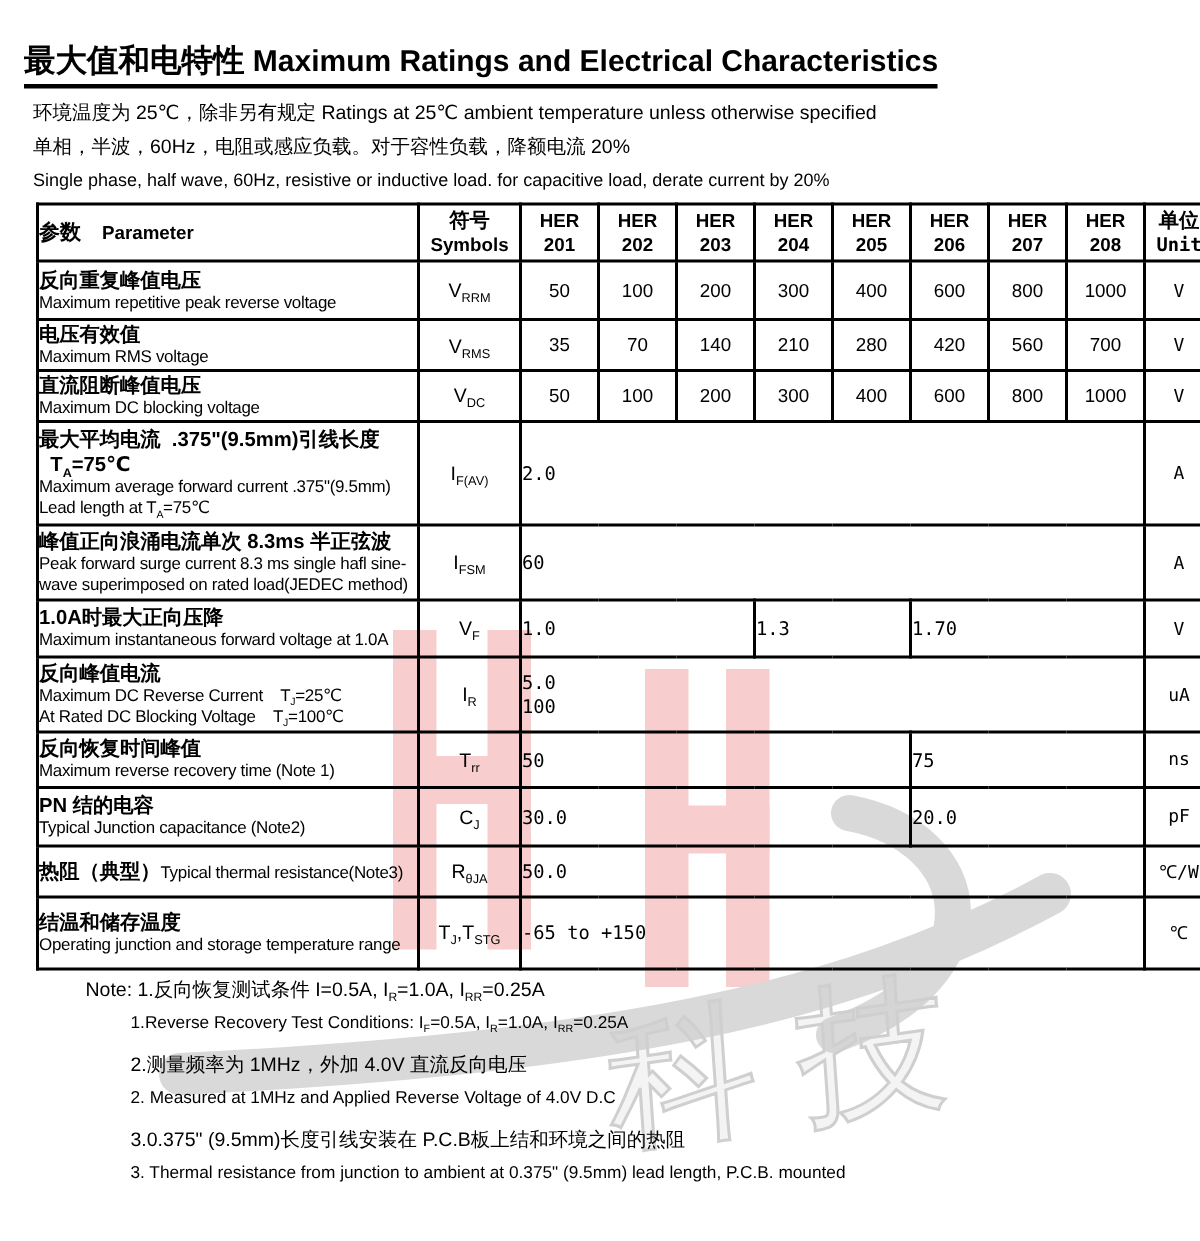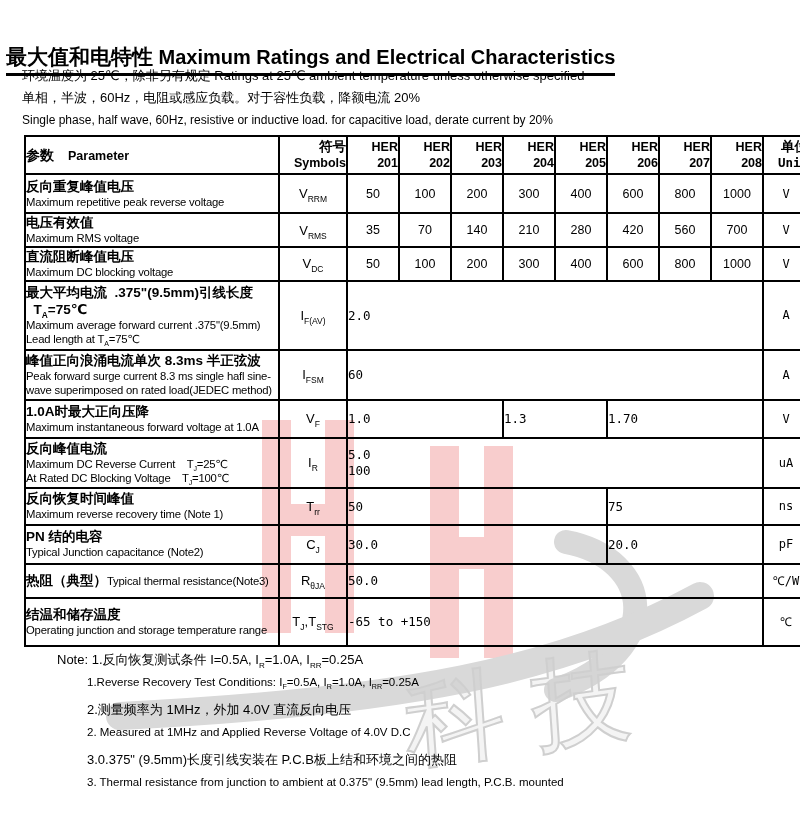--- a/index.html
+++ b/index.html
@@ -1,38 +1,38 @@
 <!DOCTYPE html>
 <html><head>
 <meta charset="utf-8">
 <style>
   html,body{margin:0;padding:0;background:#fff;}
   .page{position:relative;width:800px;height:827px;background:#ffffff;overflow:hidden;
         font-family:"Liberation Sans","DejaVu Sans",sans-serif;color:#000;}
   .wm-layer{position:absolute;left:0;top:0;width:800px;height:827px;z-index:0;}
   .content{position:absolute;left:0;top:0;width:800px;height:827px;z-index:1;}
 
-  .title-wrap{position:absolute;left:6px;top:26px;margin-top:17px;}
+  .title-wrap{position:absolute;left:16px;top:26px;}
   .title{display:inline-block;font-weight:700;border-bottom:3px solid #000;padding-bottom:2px;white-space:nowrap;}
   .title .zh-t{font-size:21px;font-family:"Liberation Serif","DejaVu Serif",serif;}
   .title .en-t{font-size:20px;}
 
   .sub1{position:absolute;left:22px;top:66px;white-space:nowrap;}
   .sub1 .zh-s{font-size:13px;}
   .sub1 .en-s{font-size:13px;}
   .sub2{position:absolute;left:22px;top:89px;font-size:13px;white-space:nowrap;}
   .sub3{position:absolute;left:22px;top:113px;font-size:12px;white-space:nowrap;}
 
   table.ratings{position:absolute;left:24px;top:135px;width:784px;border-collapse:collapse;table-layout:fixed;}
   table.ratings th,table.ratings td{border:2px solid #000;padding:0;vertical-align:middle;background:transparent;overflow:hidden;}
 
   .phead{text-align:left;padding:2px 2px 2px 8px;}
   .phead .zh-h{font-size:14px;font-weight:700;margin-right:14px;}
   .phead .en-h{font-size:12.5px;font-weight:700;}
-  th.shead div,th.uhead div,th.model div{text-align:right;font-weight:700;line-height:16px;}
+  th.shead div,th.uhead div,th.model div{text-align:center;font-weight:700;line-height:16px;}
   th.shead .l1,th.uhead .l1{font-size:13.5px;}
   th.shead .l2{font-size:12.5px;}
   th.model{font-size:12.5px;}
   th.uhead .l2{font-family:"DejaVu Sans Mono","Liberation Mono",monospace;font-size:12.5px;}
 
   td.param{text-align:left;padding:2px 3px 2px 6px;}
   td.param .zh{font-size:13.5px;font-weight:600;line-height:17px;white-space:pre-wrap;}
   td.param .en{font-size:11.3px;line-height:14.5px;letter-spacing:-0.2px;white-space:pre-wrap;}
   td.param .mixline .zhi{font-size:13.5px;font-weight:600;}
   td.param .mixline .eni{font-size:11.3px;letter-spacing:-0.2px;}

